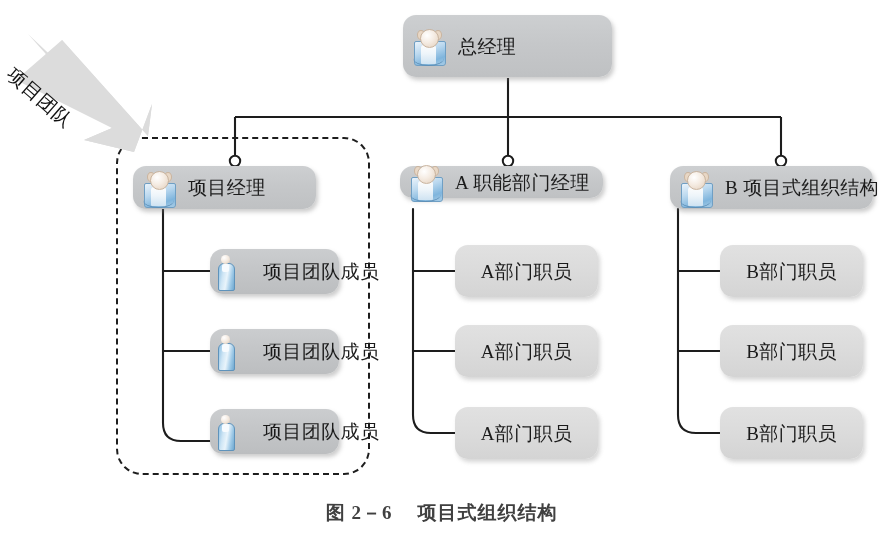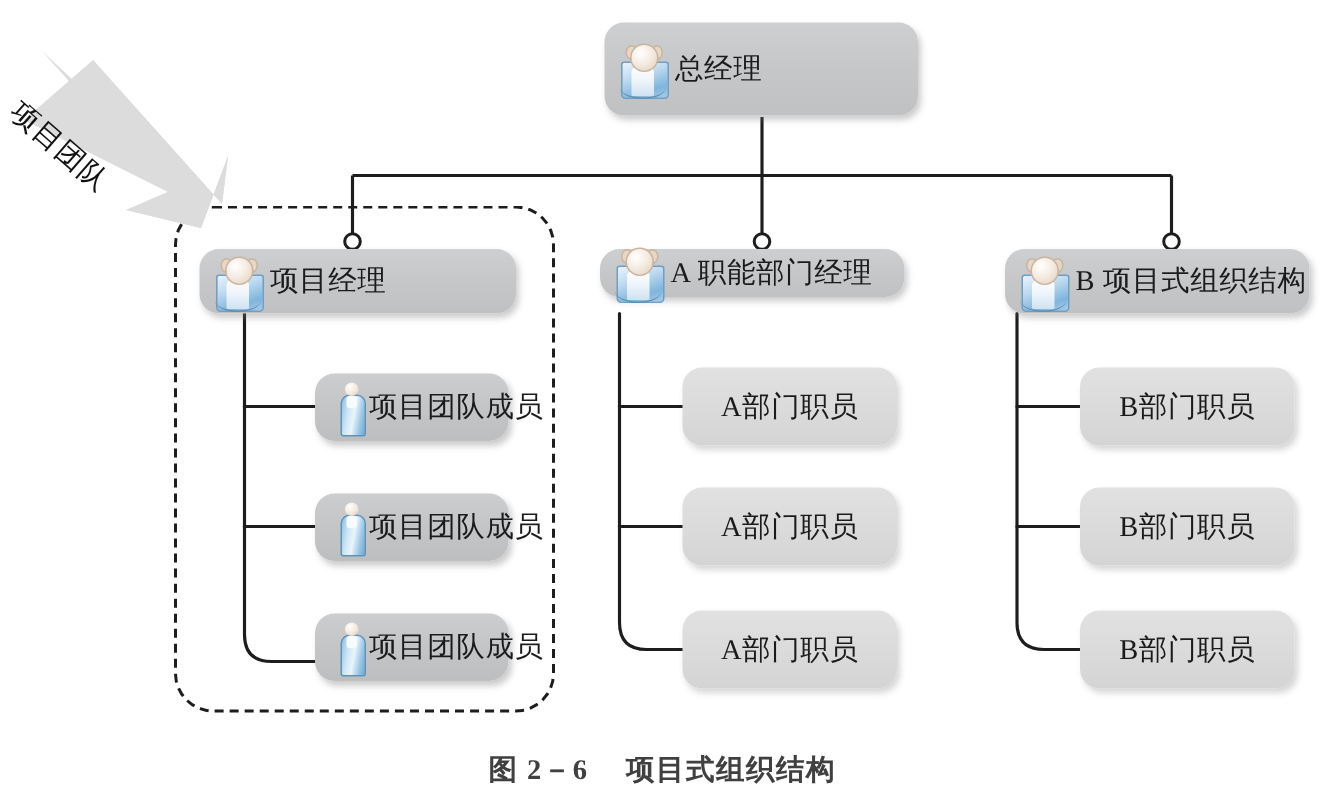--- a/index.html
+++ b/index.html
@@ -40,27 +40,28 @@
     white-space: nowrap;
     line-height: 1;
   }
 
   
   .node.mgr {
     background: linear-gradient(180deg, #cdcfd1 0%, #c5c7c9 48%, #bfc1c3 100%);
     box-shadow: 2px 3px 4px rgba(120,120,120,0.38);
     padding-left: 9px;
   }
-  .node.mgr .label { padding-left: 4px; }
+  .node.mgr .label { padding-left: 12px; }
 
   
   .node.member {
     background: linear-gradient(180deg, #cbcdcf 0%, #c3c5c7 50%, #bcbec0 100%);
     box-shadow: 2px 3px 4px rgba(120,120,120,0.38);
-    padding-left: 15px;
+    padding-left: 6px;
+    gap: 26px;
   }
   .node.member .label { padding-left: 2px; }
 
   
   .node.staff {
     background: linear-gradient(180deg, #e1e1e1 0%, #dbdbdb 50%, #d4d4d4 100%);
     box-shadow: 2px 3px 4px rgba(130,130,130,0.33);
     justify-content: center;
   }
 
@@ -260,21 +261,21 @@
       <span class="ip-body"></span>
         <span class="ip-torso"></span>
         <span class="ip-arc"></span>
       <span class="ip-ear-l"></span>
         <span class="ip-ear-r"></span>
         <span class="ip-head"></span>
     </span>
     <span class="label">总经理</span>
   </div>
 
-  <div class="node mgr" style="left:133px; top:166px; width:211px; height:43px;">
+  <div class="node mgr" style="left:133px; top:166px; width:183px; height:43px;">
     <span class="icon-person">
       <span class="ip-body"></span>
         <span class="ip-torso"></span>
         <span class="ip-arc"></span>
       <span class="ip-ear-l"></span>
         <span class="ip-ear-r"></span>
         <span class="ip-head"></span>
     </span>
     <span class="label">项目经理</span>
   </div>

